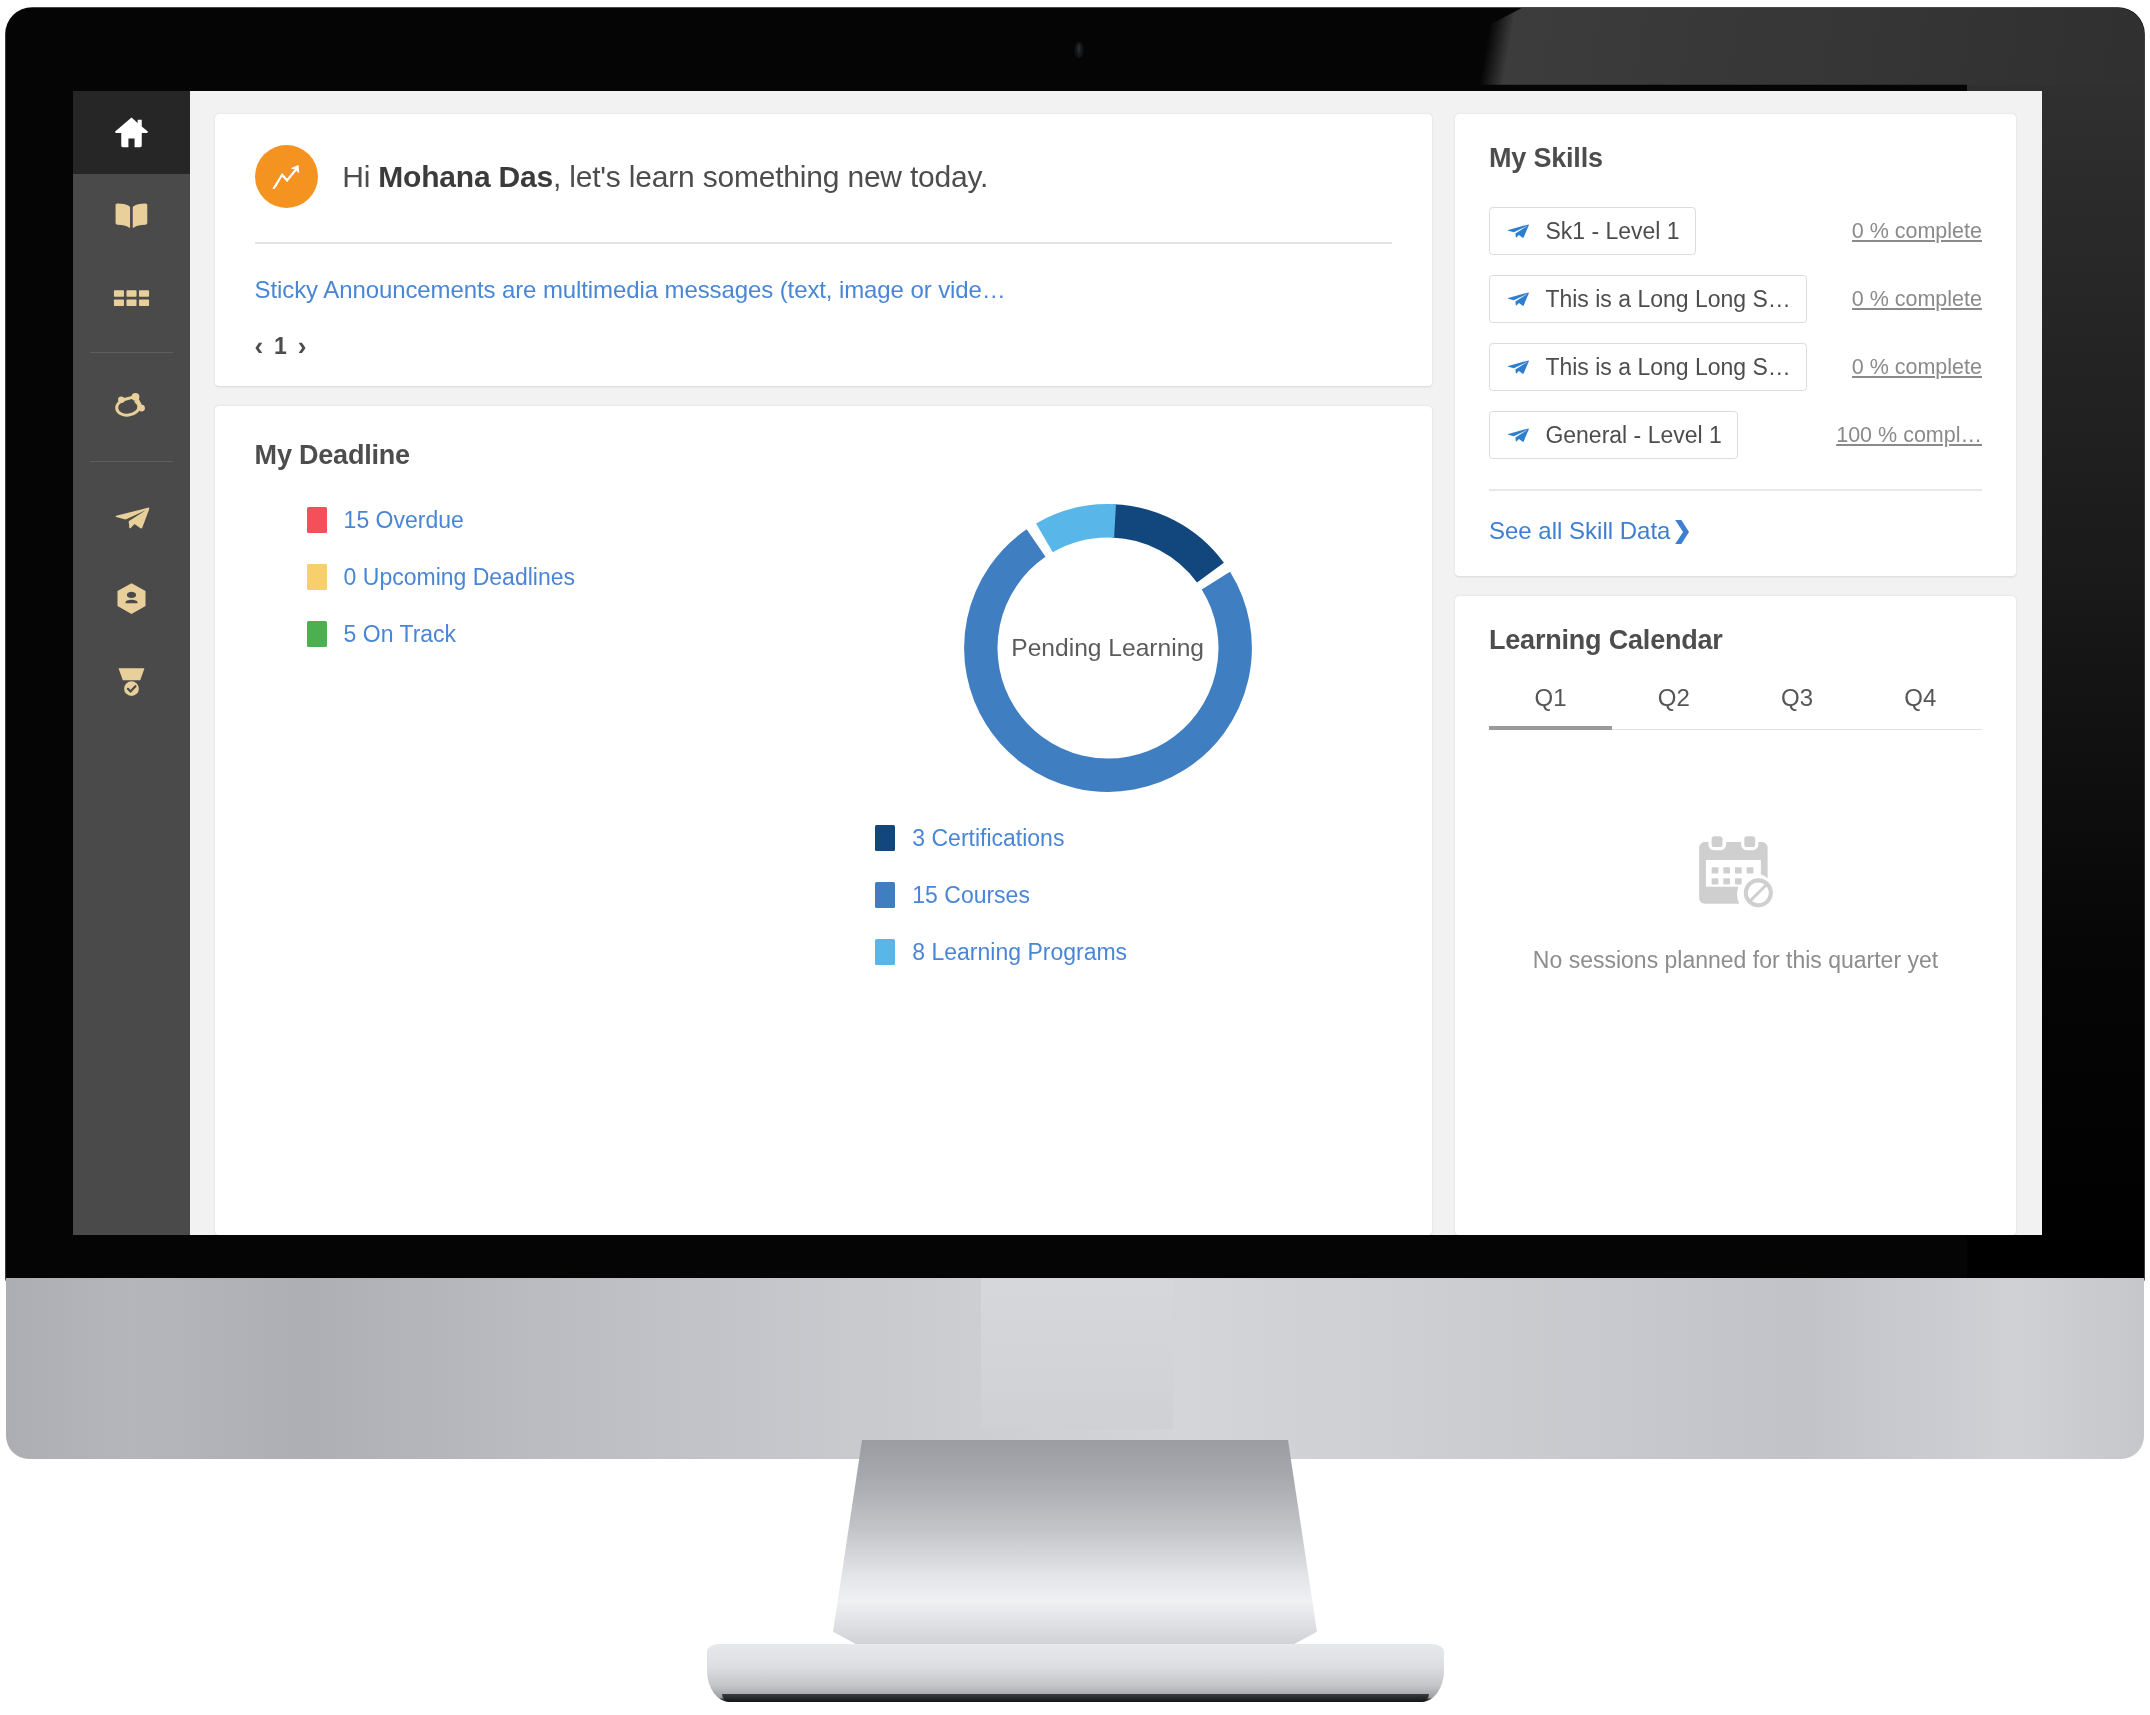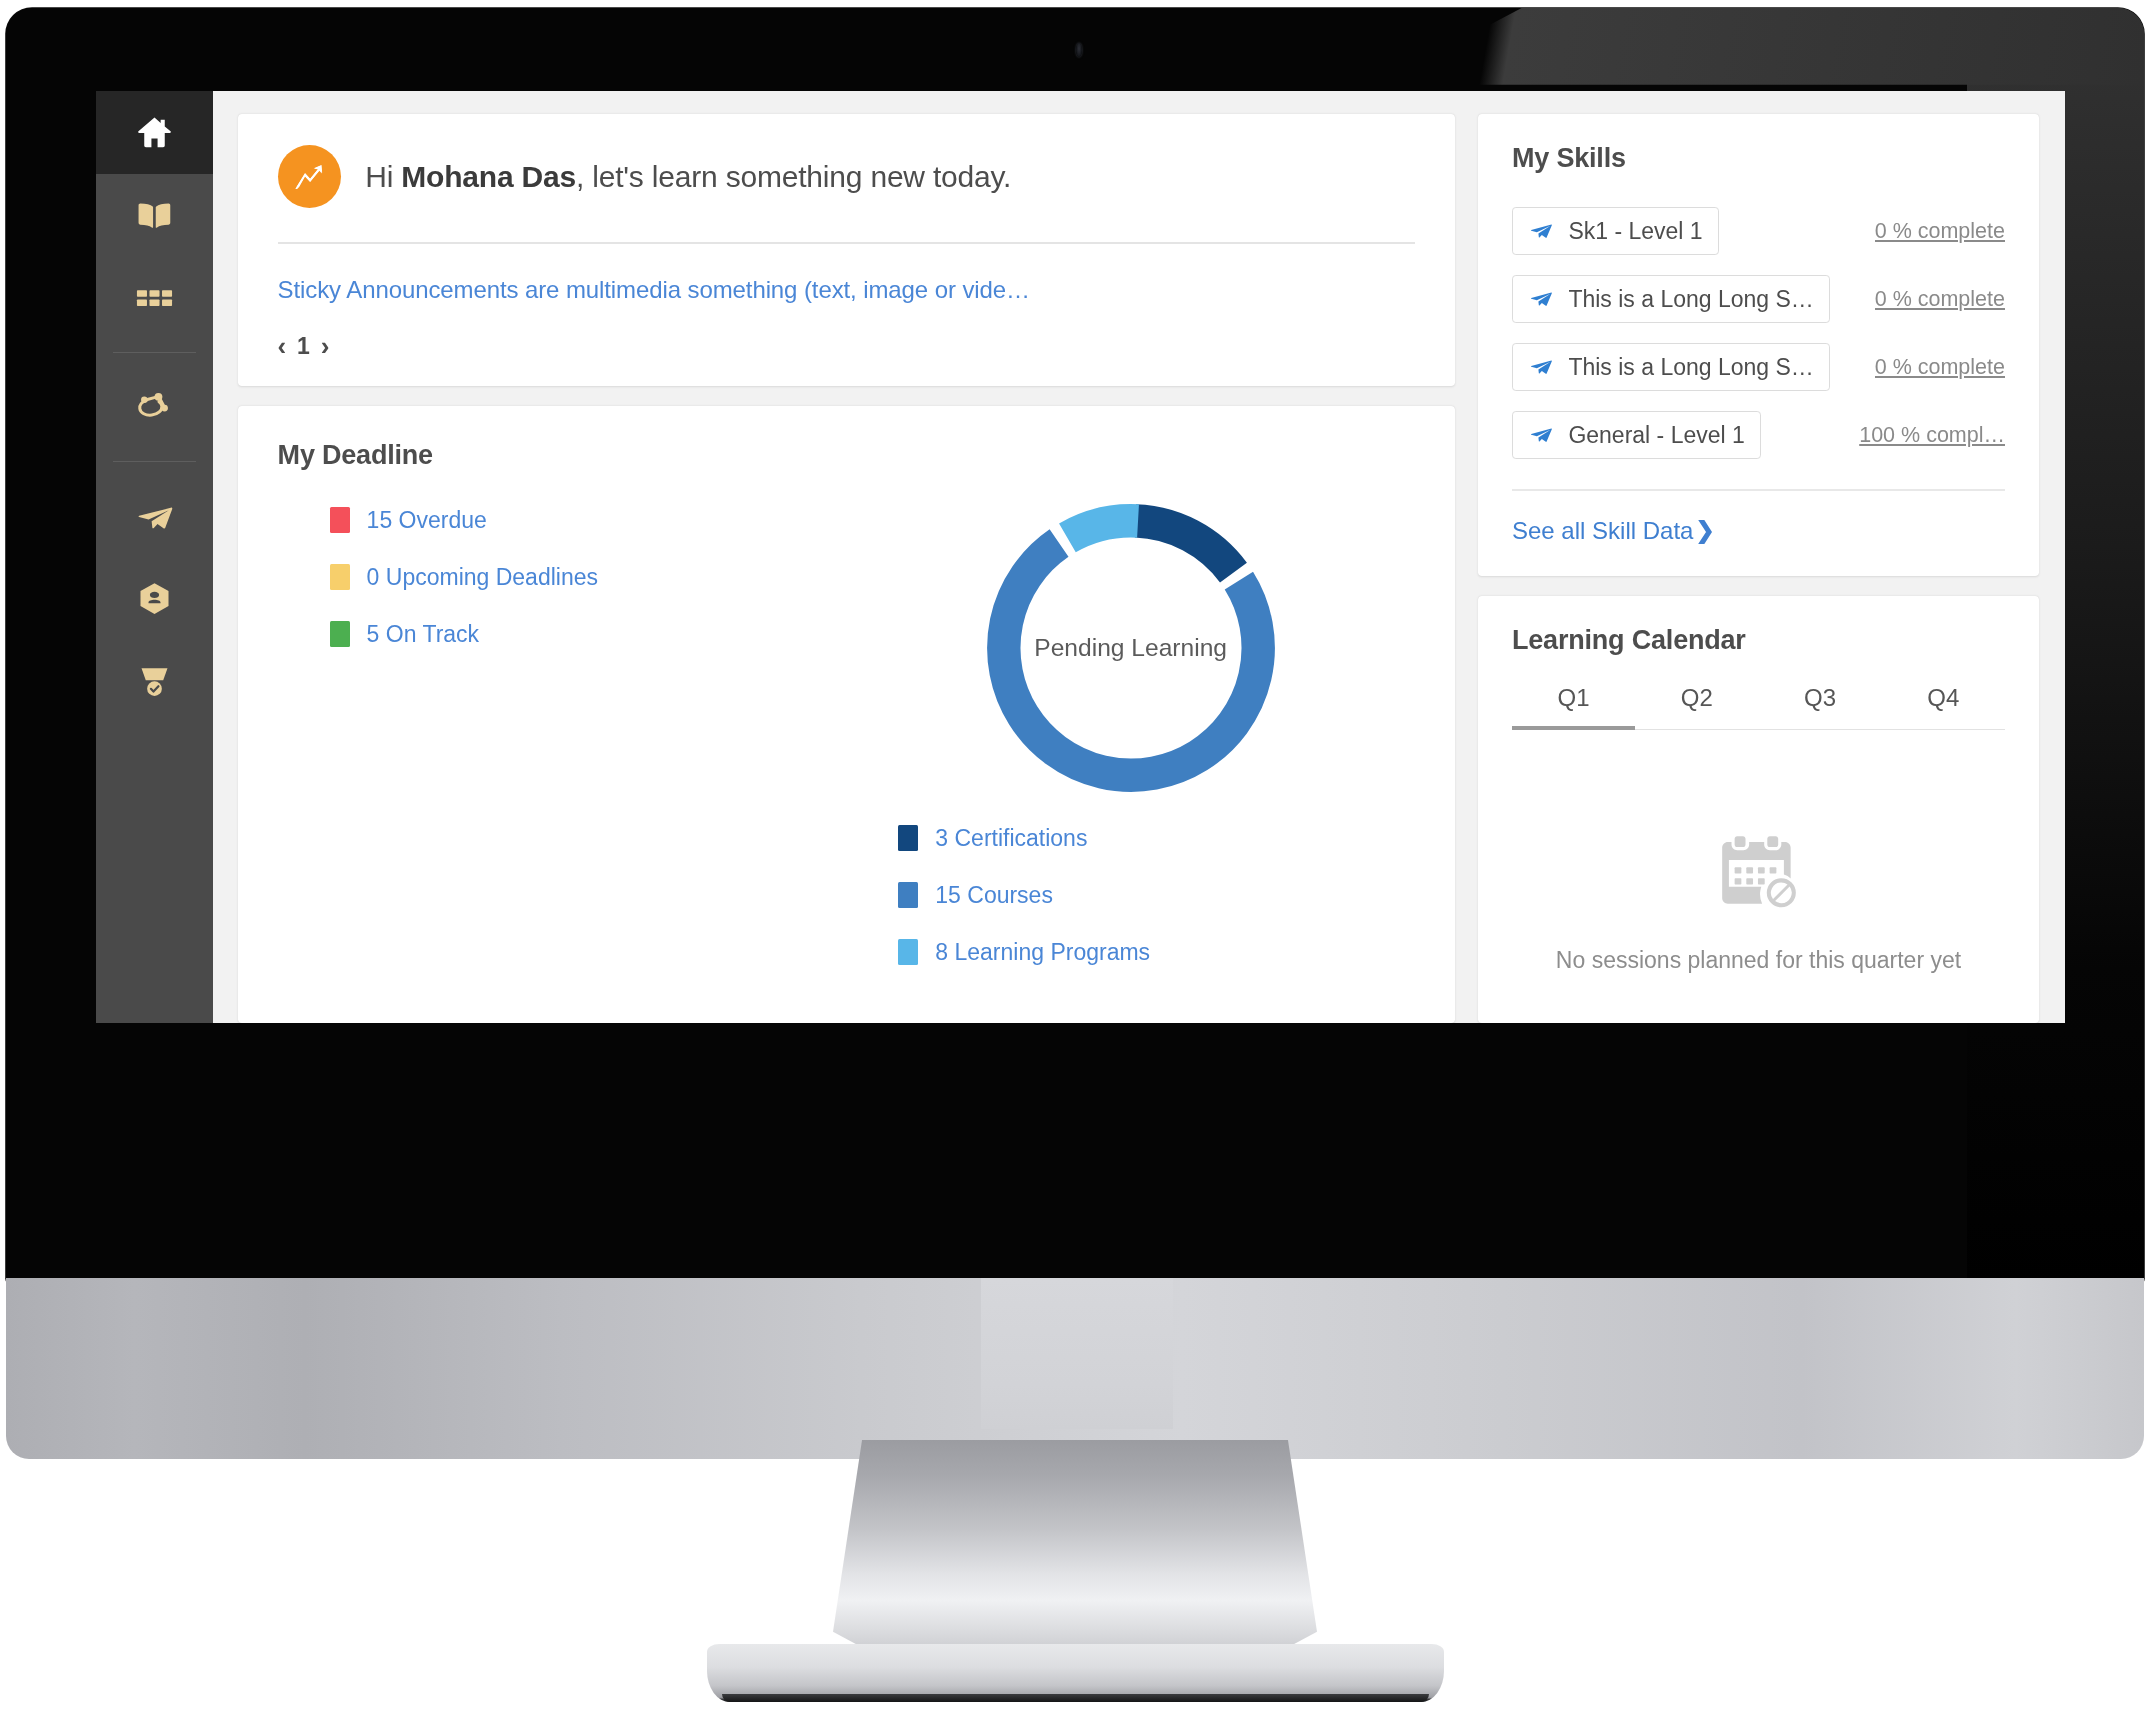--- a/index.html
+++ b/index.html
@@ -35,22 +35,22 @@
     background: linear-gradient(180deg, #3a3a3a 0px, #303030 69px, #1b1b1b 538px, #050505 960px, #000 100%);
   }
   .camera {
     position: absolute; left: 1070px; top: 35px;
     width: 6.1px; height: 14px; border-radius: 50%;
     background: radial-gradient(ellipse at 50% 40%, #2e3038 0%, #101216 70%, #050608 100%);
     box-shadow: 0 0 2.3px rgba(120,130,150,0.5);
   }
 
   .screen {
-    position: absolute; left: 96px; top: 91px;
-    width: 1969px; height: 932px;
+    position: absolute; left: 73px; top: 91px;
+    width: 1969px; height: 1144px;
     background: #f2f2f2;
     overflow: hidden;
   }
 
   .chin {
     position: absolute; left: 6.1px; top: 1278px;
     width: 2138px; height: 181px;
     background: linear-gradient(90deg,#adaeb3 0%, #b5b6bb 6%, #aeafb4 14%, #bcbdc2 26%, #c9cace 40%, #d4d5d9 55%, #cbccd0 70%, #c2c3c8 84%, #d0d1d5 94%, #c6c7cb 100%);
     border-radius: 0 0 23px 23px;
   }
@@ -290,21 +290,21 @@
                   <path d="M2.8 20.1 9.1 9.8l3.3 3.6 5.4-6.6-2.6-.3 4.6-2 .4 5-1.5-1.8-6.3 7.7-3.3-3.6-5 8.3H2.8z"></path>
                 </svg>
               </div>
               <div class="greet-text">
                 <span>Hi </span><b>Mohana Das</b><span>, let's learn something new today.</span>
               </div>
             </div>
 
             <div class="greet-divider"></div>
 
-            <div class="announce">Sticky Announcements are multimedia something (text, image or vide…</div>
+            <div class="announce">Sticky Announcements are multimedia messages (text, image or vide…</div>
 
             <div class="pager">
               <span class="arw">‹</span>
               <span class="pnum">1</span>
               <span class="arw">›</span>
             </div>
           </section>
 
           <section class="card learn-card">
             <div class="card-title">My Deadline</div>

